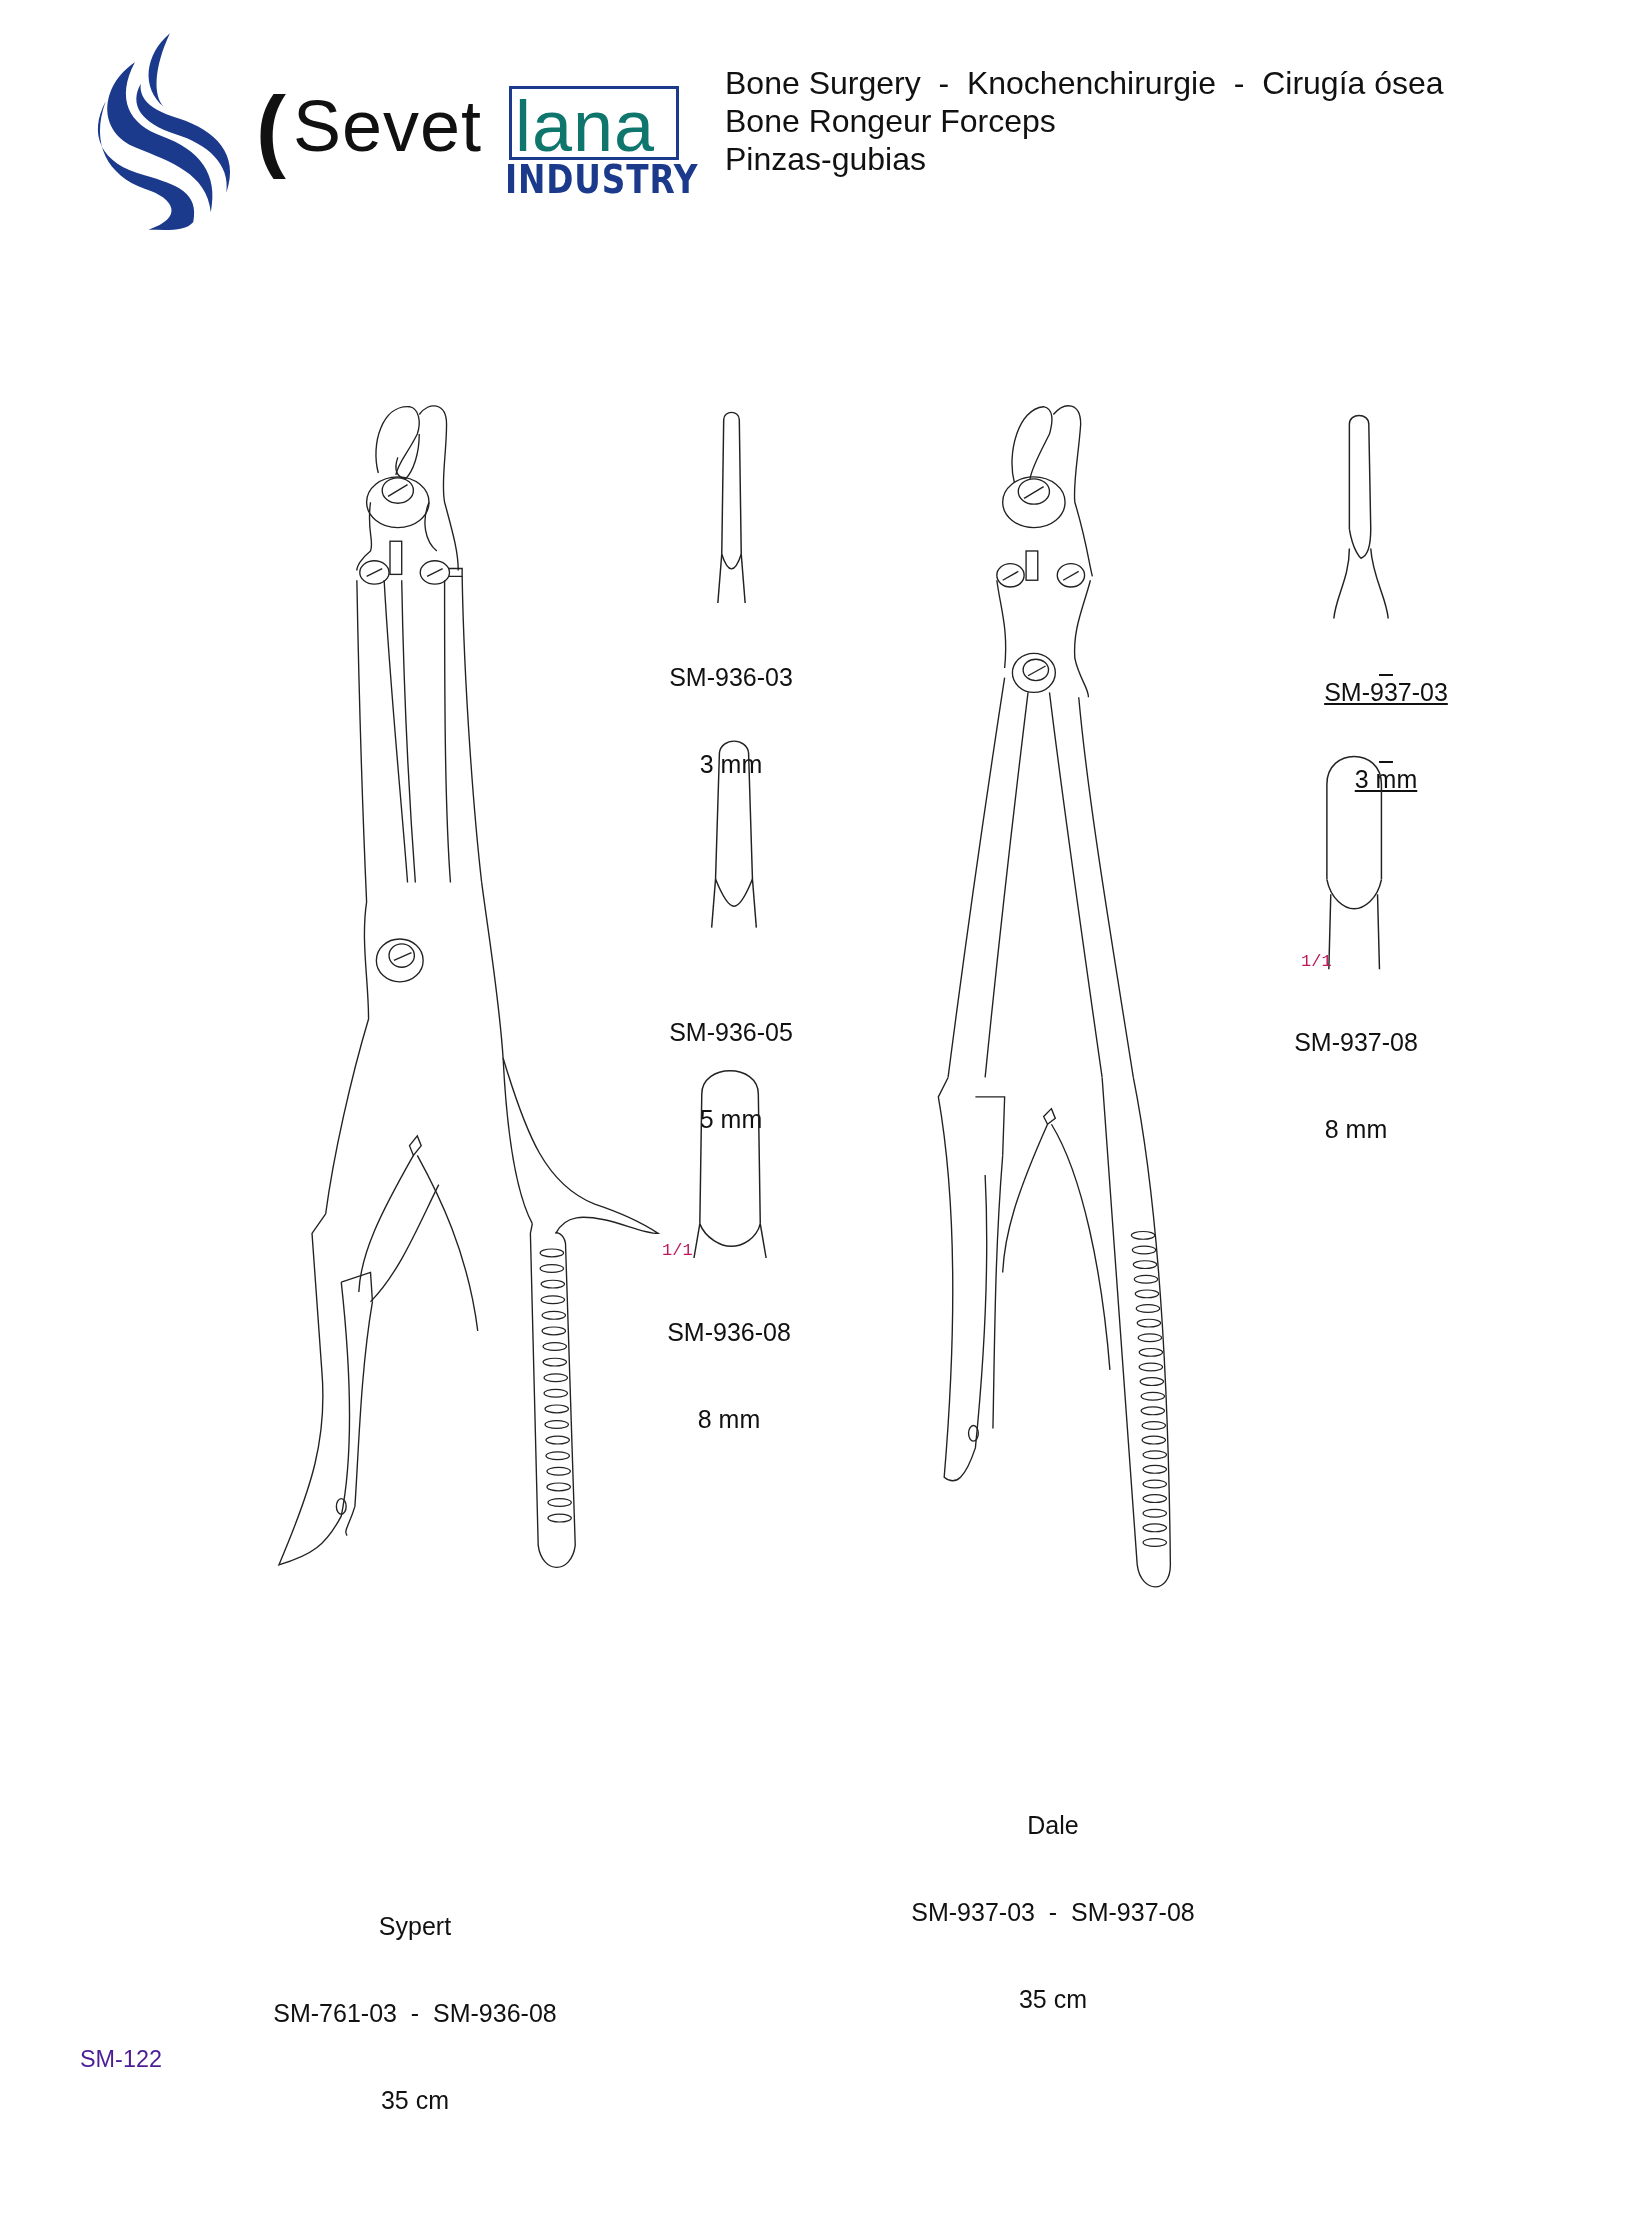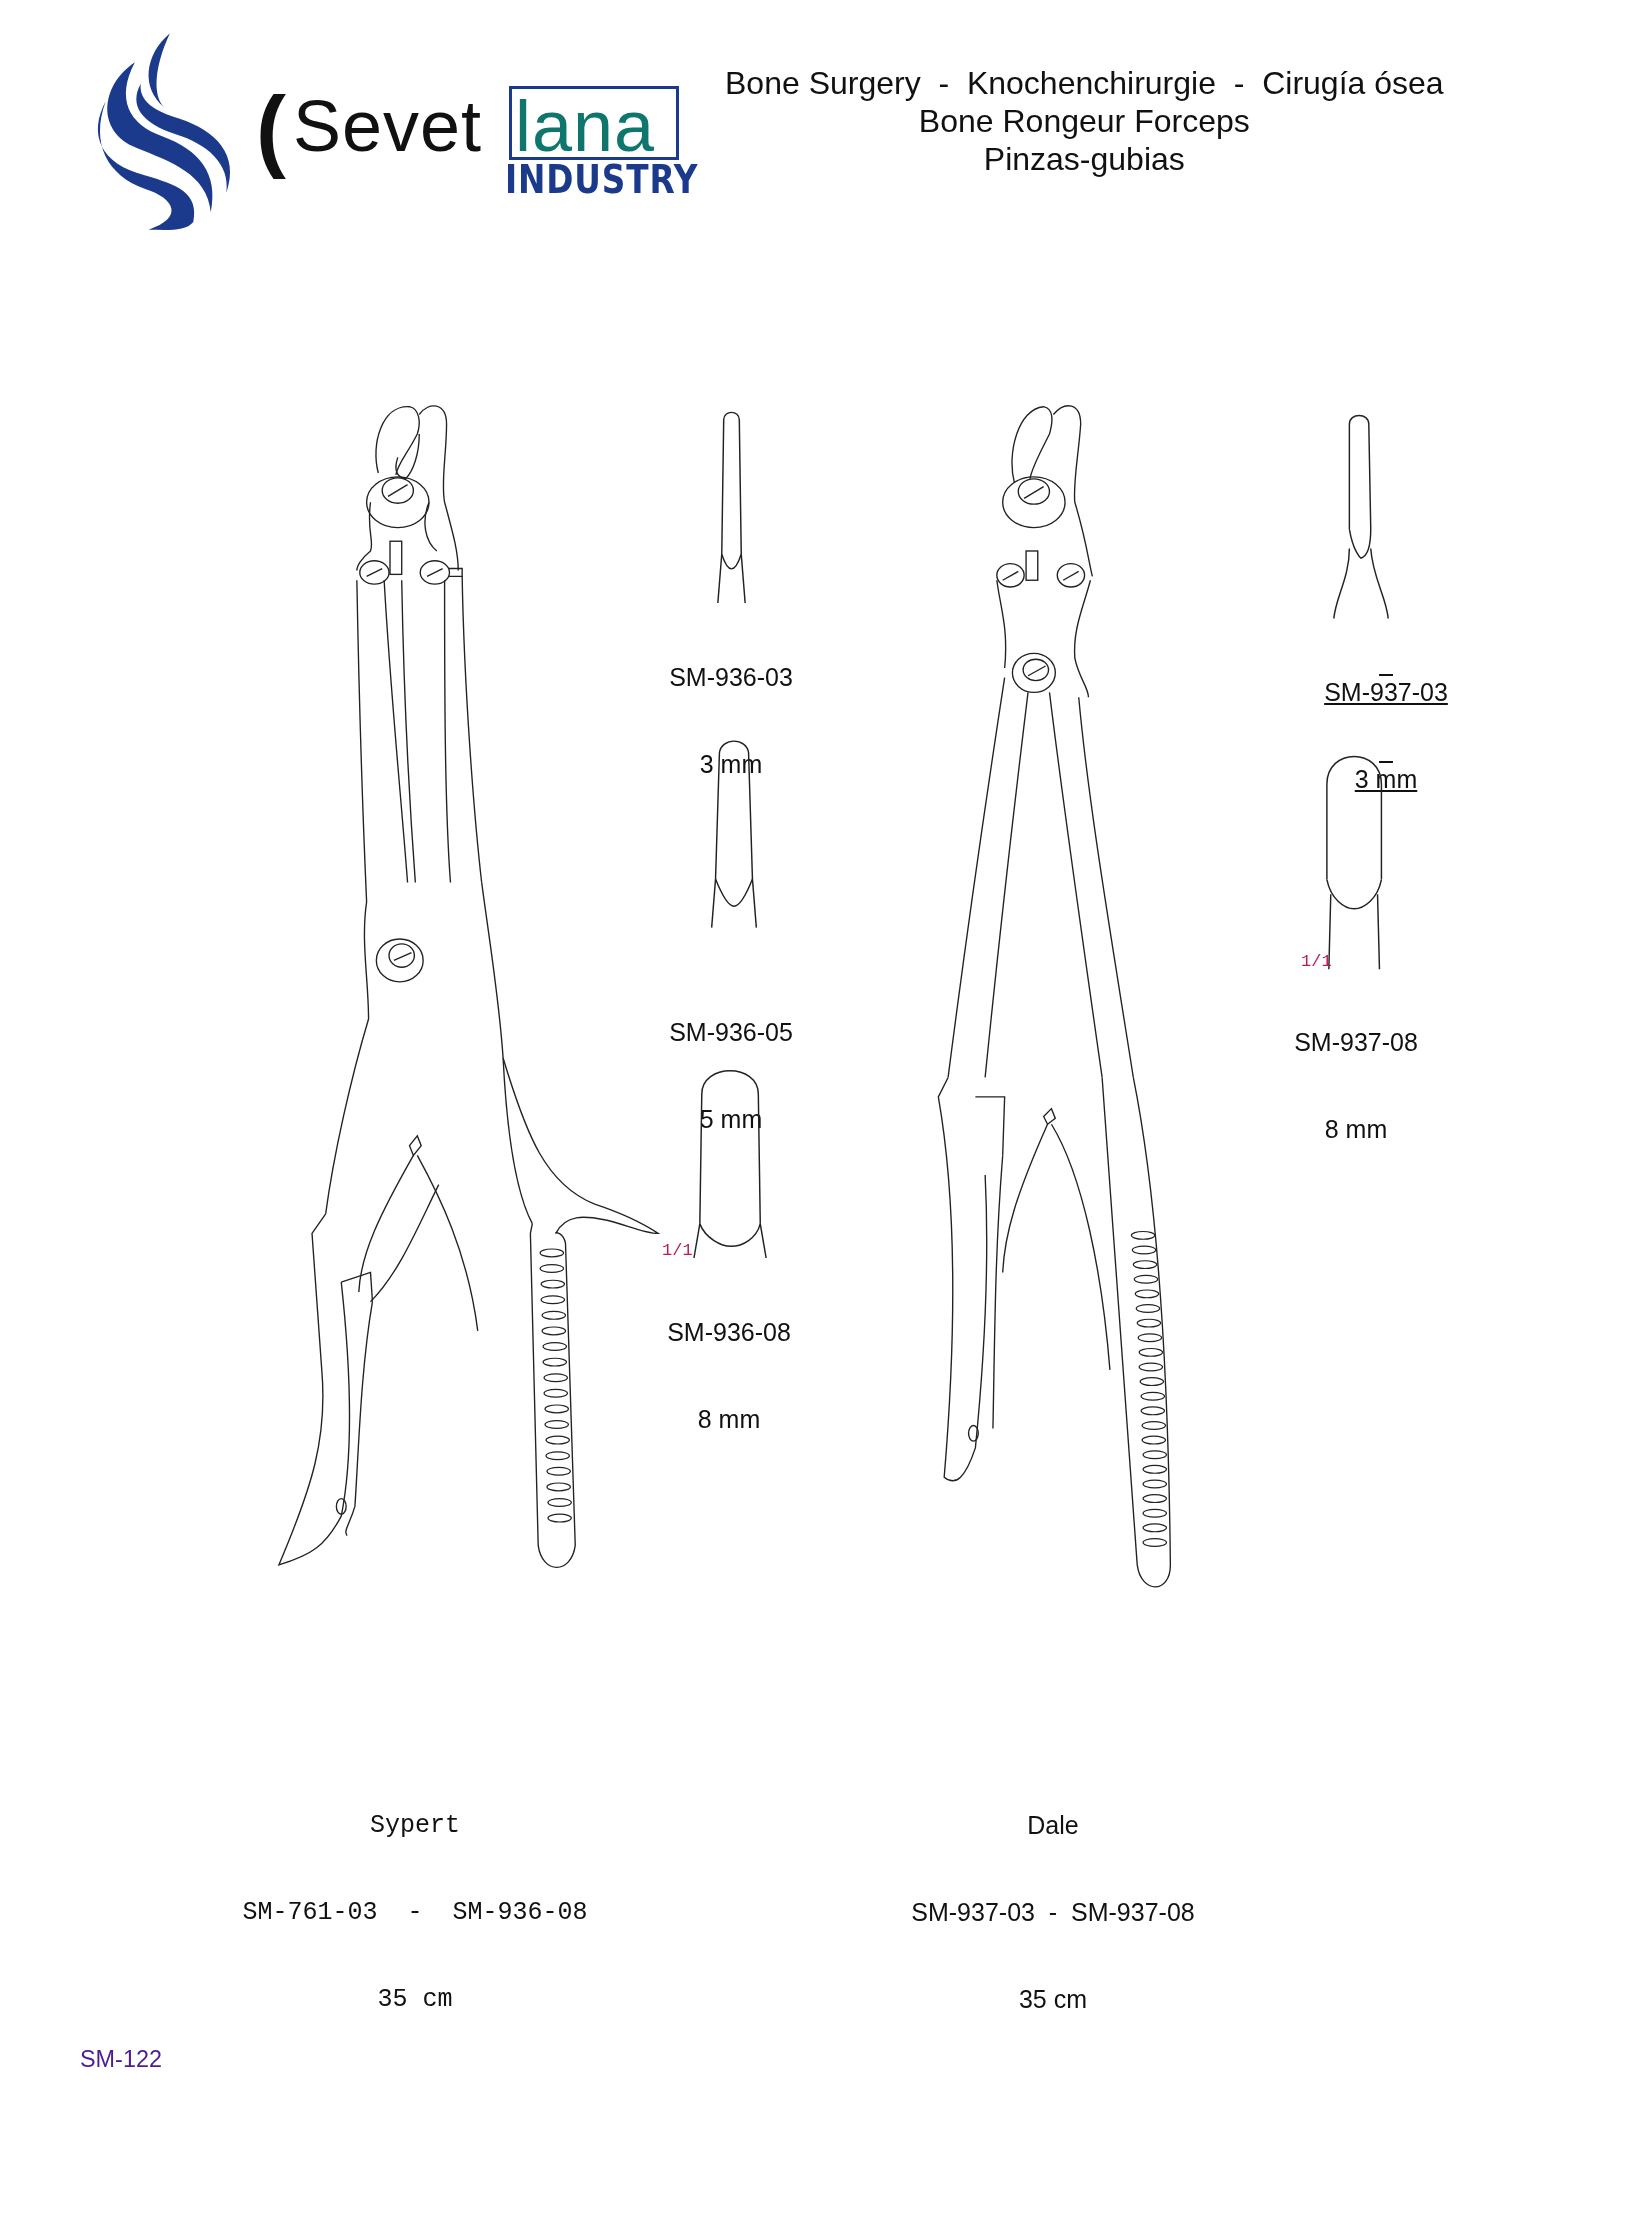--- a/index.html
+++ b/index.html
@@ -5,21 +5,21 @@
     html, body { margin: 0; padding: 0; background: #ffffff; }
     body { width: 1648px; height: 2233px; position: relative; overflow: hidden; font-family: "Liberation Sans", sans-serif; color: #111; }
     .abs { position: absolute; }
     .logo-mark { left: 94px; top: 27px; width: 146px; height: 205px; }
     .brand-paren { left: 256px; top: 84px; font-size: 90px; font-weight: 700; line-height: 1; color: #111; }
     .brand-sevet { left: 293px; top: 90px; font-size: 72px; line-height: 1; color: #111; letter-spacing: 1px; }
     .brand-box { left: 509px; top: 86px; width: 170px; height: 74px; border: 3.9px solid #1b3a8c; box-sizing: border-box; }
     .brand-lana { left: 515px; top: 90px; font-size: 72px; line-height: 1; color: #0f766e; letter-spacing: 1px; }
     .brand-industry { left: 505px; top: 160px; font-size: 39px; font-weight: 700; color: #1b3a8c; letter-spacing: 1px; line-height: 1; font-family: "DejaVu Sans", sans-serif; transform: scaleX(0.84); transform-origin: left top; }
     .header-lines { left: 725px; top: 64px; font-size: 32px; line-height: 38px; color: #111; }
-    .header-lines div { white-space: pre; text-align: center; }
+    .header-lines div { white-space: pre; }
     .label { text-align: center; font-size: 25px; line-height: 29px; color: #111; white-space: pre; }
     .scale { font-size: 17px; color: #be185d; font-family: Liberation Mono, monospace; }
     .page-num { left: 80px; top: 2046px; font-size: 23.4px; color: #4c1d95; }
     svg { overflow: visible; }
   </style>
 </head>
 <body>
 
 <svg class="abs logo-mark" viewBox="0 0 150 210">
   <path d="M78 6 C52 28 48 62 72 82 C60 70 62 40 78 6 Z" fill="#1b3a8c"></path>
@@ -210,21 +210,21 @@
   <path d="M6 130 C10 150 24 160 34 160 C44 160 58 150 62 130"></path>
   <line x1="10" y1="145" x2="8" y2="222"></line>
     <line x1="58" y1="145" x2="60" y2="222"></line>
 </svg>
 <div class="abs scale" style="left:1301px; top:952px;">1/1</div>
 <div class="abs label" style="left:1278px; top:970px; width:156px;">
   <div>SM-937-08</div>
   <div>8 mm</div>
 </div>
 
-<div class="abs label" style="left:220px; top:1753px; width:390px;font-family:Liberation Mono, monospace;">
+<div class="abs label" style="left:220px; top:1854px; width:390px;">
   <div>Sypert</div>
   <div>SM-761-03  -  SM-936-08</div>
   <div>35 cm</div>
 </div>
 <div class="abs label" style="left:858px; top:1753px; width:390px;">
   <div>Dale</div>
   <div>SM-937-03  -  SM-937-08</div>
   <div>35 cm</div>
 </div>
 

